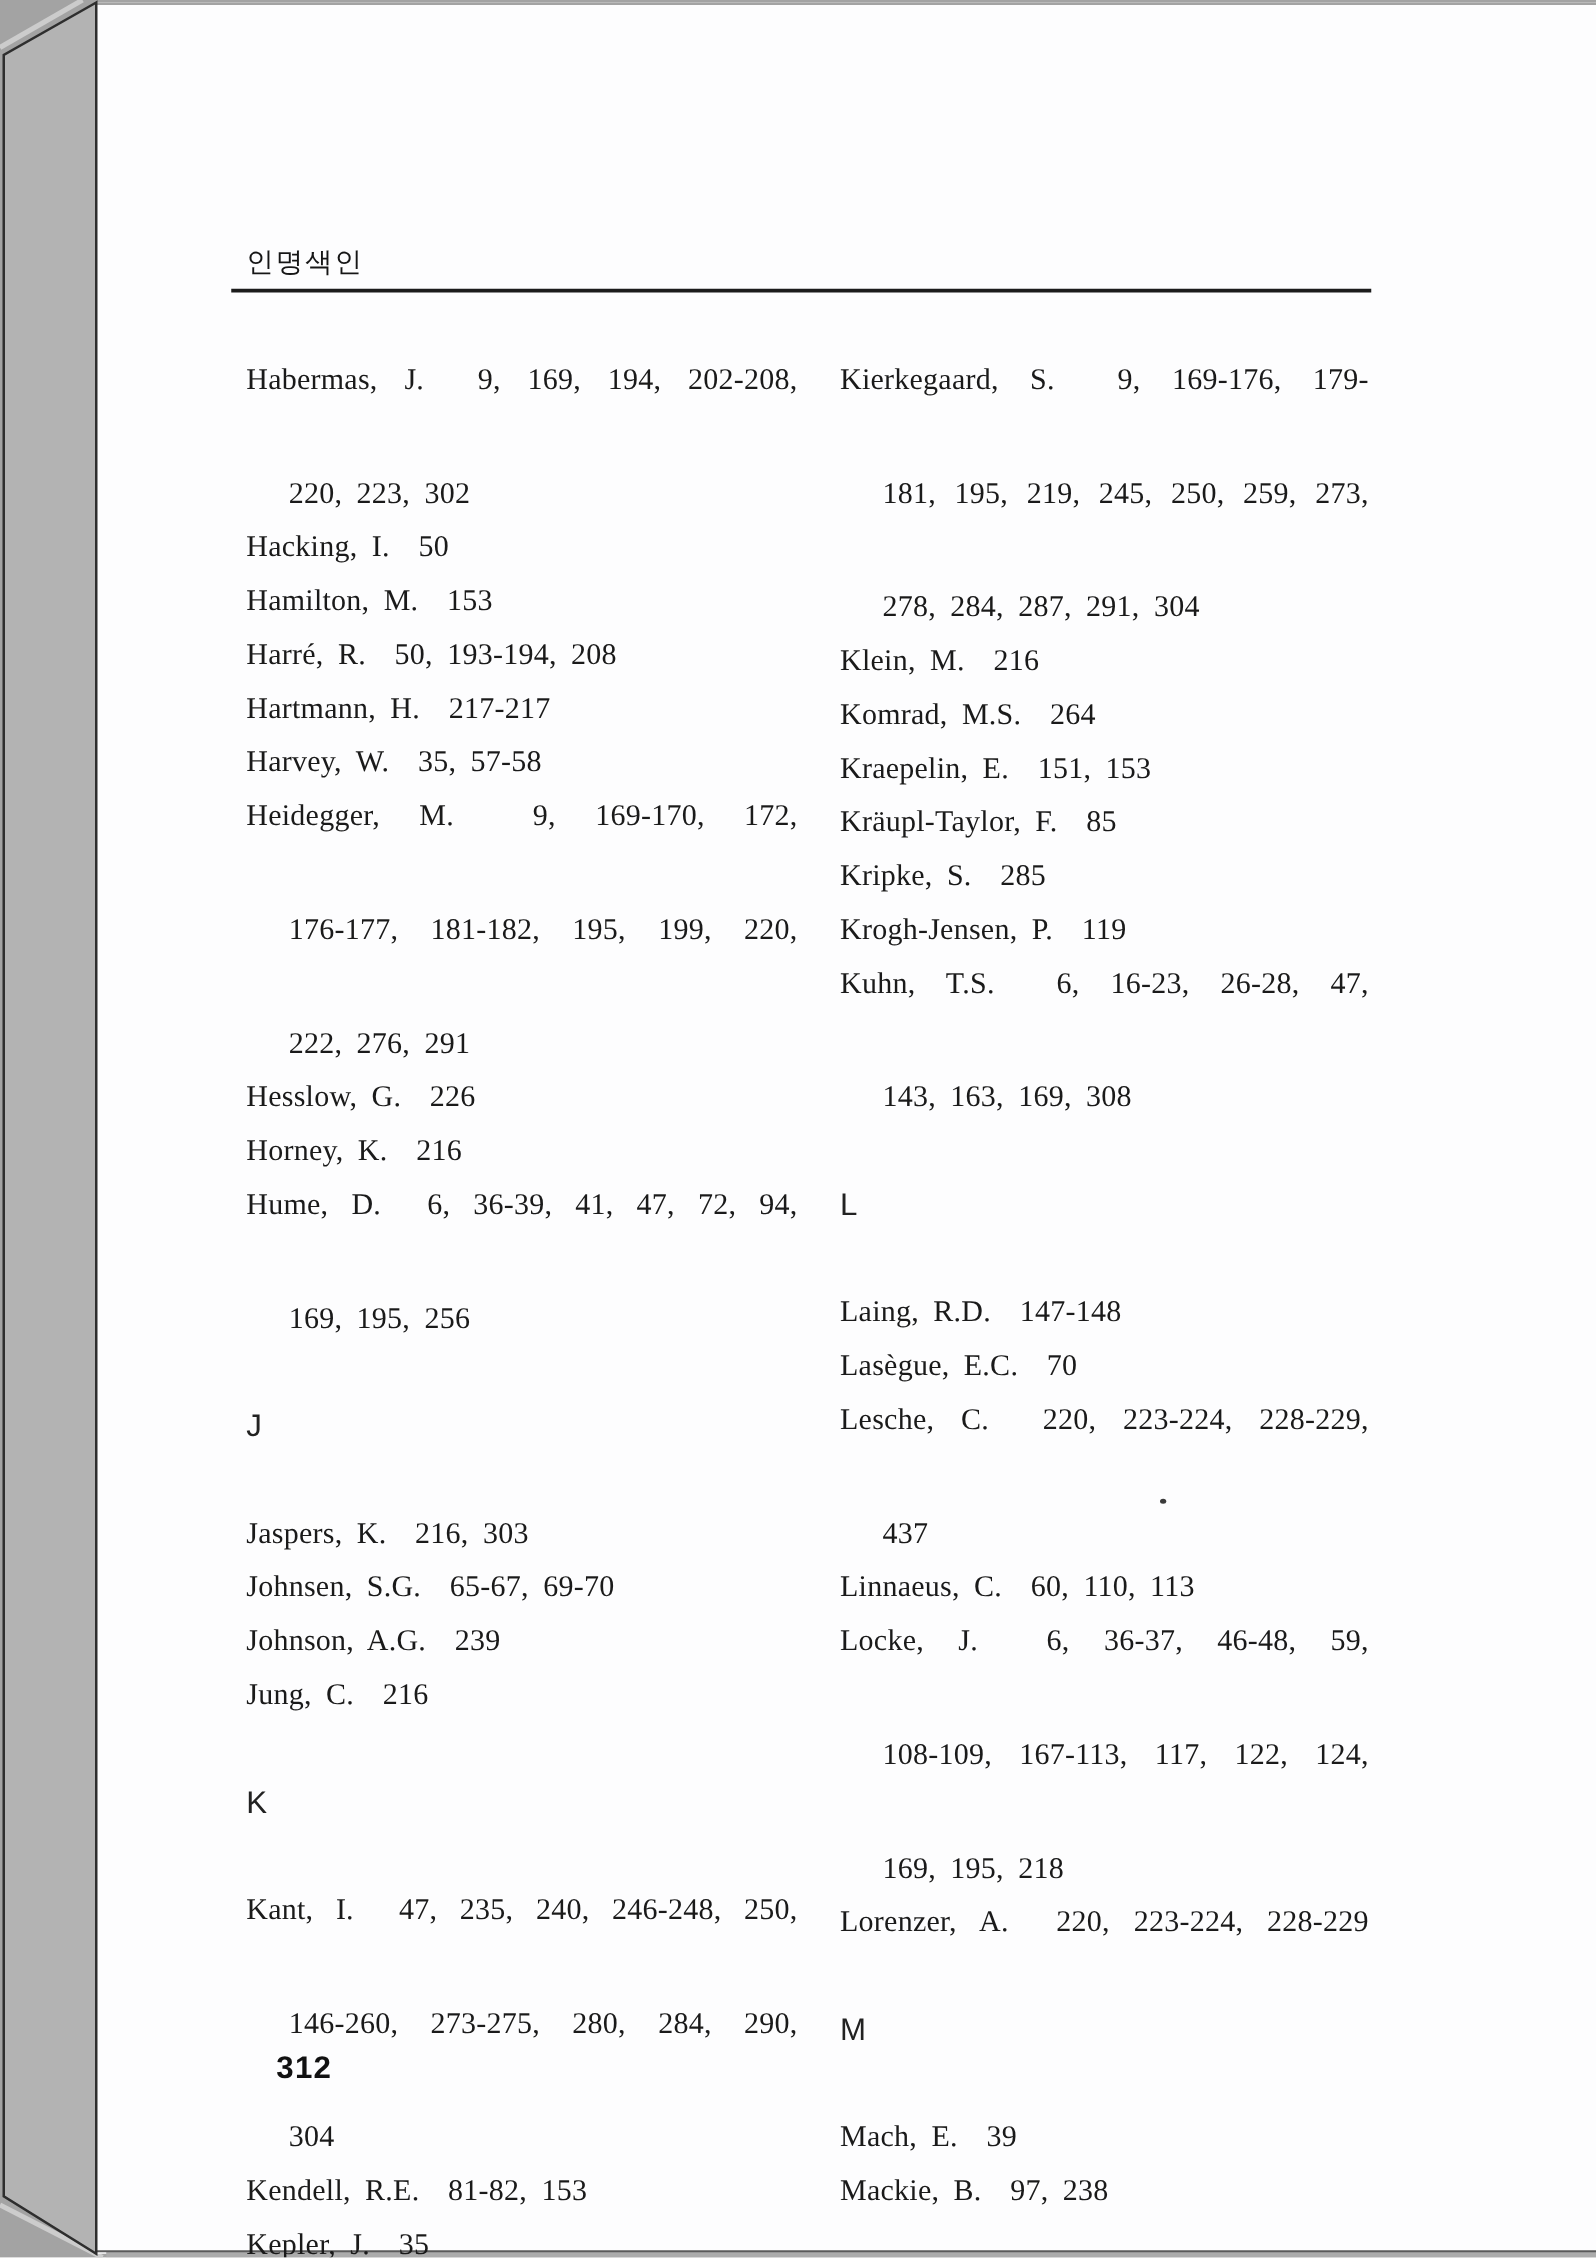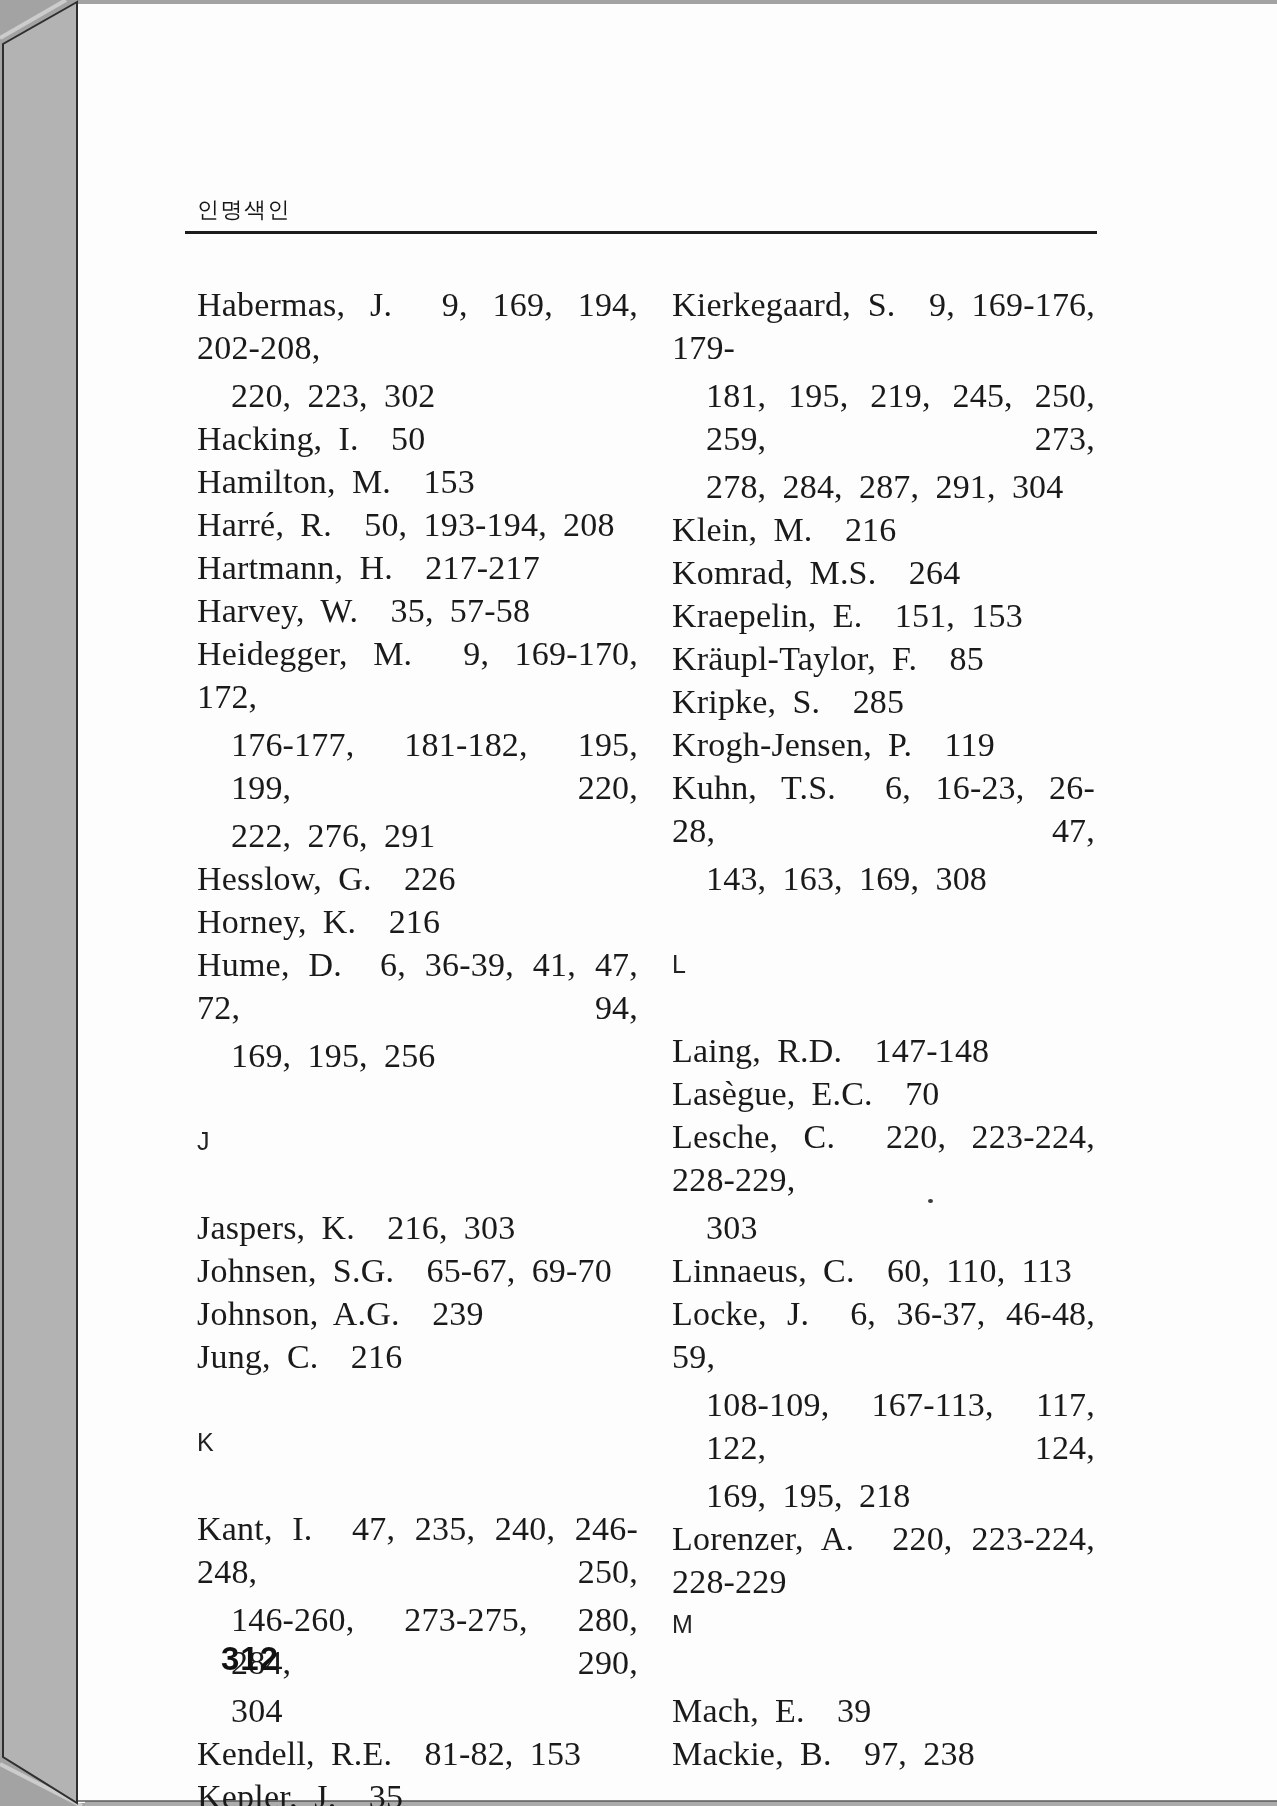--- a/index.html
+++ b/index.html
@@ -5,26 +5,26 @@
   html,body{margin:0;padding:0;background:#ececec;}
   .scene{position:relative;width:1277px;height:1806px;background:#a3a3a3;overflow:hidden;
          font-family:"Liberation Serif",serif;color:#1a1a1a;}
   .bookshape{position:absolute;left:0;top:0;}
   .content{position:absolute;left:197px;top:195px;width:900px;}
   .hdr{font-size:22px;letter-spacing:1.5px;font-family:"Liberation Sans",sans-serif;color:#161616;}
   .rule{position:absolute;left:-12px;top:36px;width:912px;height:3px;background:#1c1c1c;}
   .cols{position:absolute;left:0;top:88px;display:flex;gap:34px;}
   .col{width:441px;}
   .col.right{width:423px;}
-  .line{height:43px;line-height:43px;font-size:34px;word-spacing:0.22em;letter-spacing:0.2px;}
+  .line{height:43px;line-height:43px;font-size:24px;word-spacing:0.22em;letter-spacing:0.2px;}
   .line.cont{padding-left:34px;margin-top:48px;}
   .line.j{text-align:justify;text-align-last:justify;}
   .line.letter{font-family:"Liberation Sans",sans-serif;font-size:25px;color:#222;}
   .pagenum{position:absolute;left:221px;top:1640px;font-family:"Liberation Sans",sans-serif;
-           font-weight:bold;font-size:33px;letter-spacing:1px;color:#111;}
+           font-weight:bold;font-size:25px;letter-spacing:1px;color:#111;}
   .dot{position:absolute;left:928px;top:1199px;width:5px;height:4px;background:#3a3a3a;border-radius:50%;}
 </style>
 </head>
 <body>
 
 <div class="scene">
 
   <svg class="bookshape" width="1277" height="1806">
     <line x1="66" y1="0" x2="0" y2="38" stroke="#cccccc" stroke-width="4"></line>
     <line x1="0" y1="1764" x2="82" y2="1806" stroke="#cccccc" stroke-width="4"></line>
@@ -81,21 +81,21 @@
           <div class="line">Kripke, S.&nbsp; 285</div>
           <div class="line">Krogh-Jensen, P.&nbsp; 119</div>
           <div class="line j">Kuhn, T.S.&nbsp; 6, 16-23, 26-28, 47,</div>
           <div class="line cont">143, 163, 169, 308</div>
           <div class="line blank"></div>
           <div class="line letter">L</div>
           <div class="line blank"></div>
           <div class="line">Laing, R.D.&nbsp; 147-148</div>
           <div class="line">Lasègue, E.C.&nbsp; 70</div>
           <div class="line j">Lesche, C.&nbsp; 220, 223-224, 228-229,</div>
-          <div class="line cont">303</div>
+          <div class="line cont">437</div>
           <div class="line">Linnaeus, C.&nbsp; 60, 110, 113</div>
           <div class="line j">Locke, J.&nbsp; 6, 36-37, 46-48, 59,</div>
           <div class="line cont j">108-109, 167-113, 117, 122, 124,</div>
           <div class="line cont">169, 195, 218</div>
           <div class="line j">Lorenzer, A.&nbsp; 220, 223-224, 228-229</div>
           <div class="line blank"></div>
           <div class="line letter">M</div>
           <div class="line blank"></div>
           <div class="line">Mach, E.&nbsp; 39</div>
           <div class="line">Mackie, B.&nbsp; 97, 238</div>

